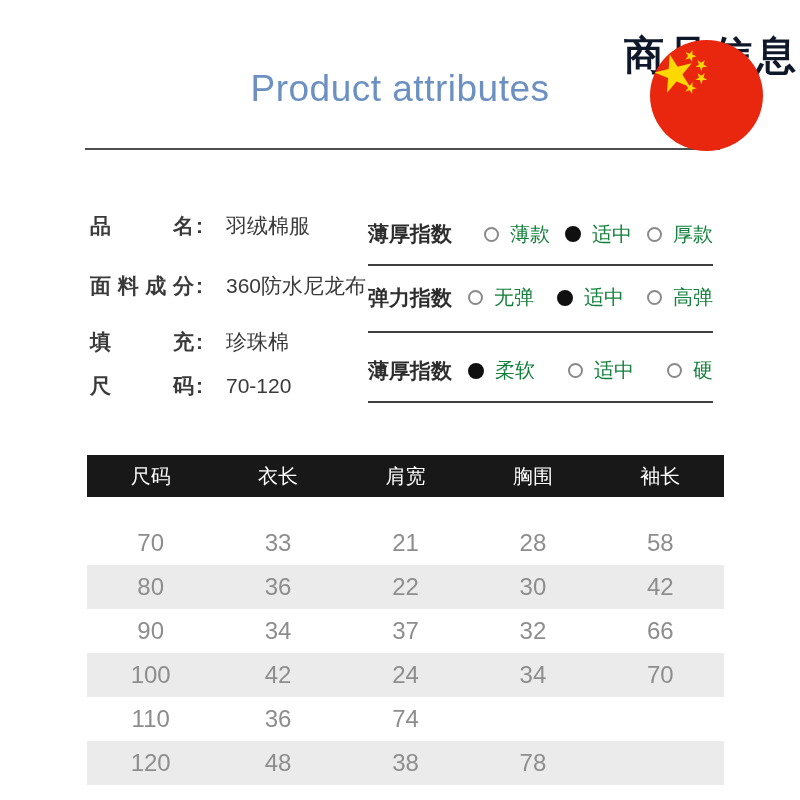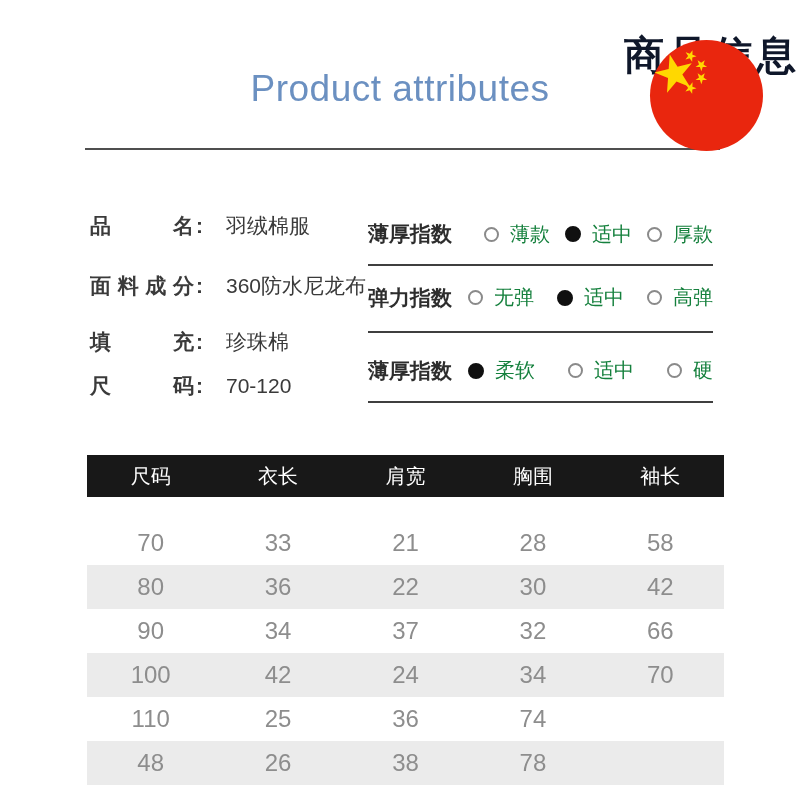--- a/index.html
+++ b/index.html
@@ -216,26 +216,25 @@
         </div>
         <div class="tr">
           <div class="td">100</div>
           <div class="td">42</div>
           <div class="td">24</div>
           <div class="td">34</div>
           <div class="td">70</div>
         </div>
         <div class="tr">
           <div class="td">110</div>
-          <div class="td">25</div>
           <div class="td">36</div>
           <div class="td">74</div>
         </div>
         <div class="tr">
+          <div class="td">120</div>
           <div class="td">48</div>
-          <div class="td">26</div>
           <div class="td">38</div>
           <div class="td">78</div>
         </div>
       </div>
   </div>
 
 </div>
 
 </body></html>

